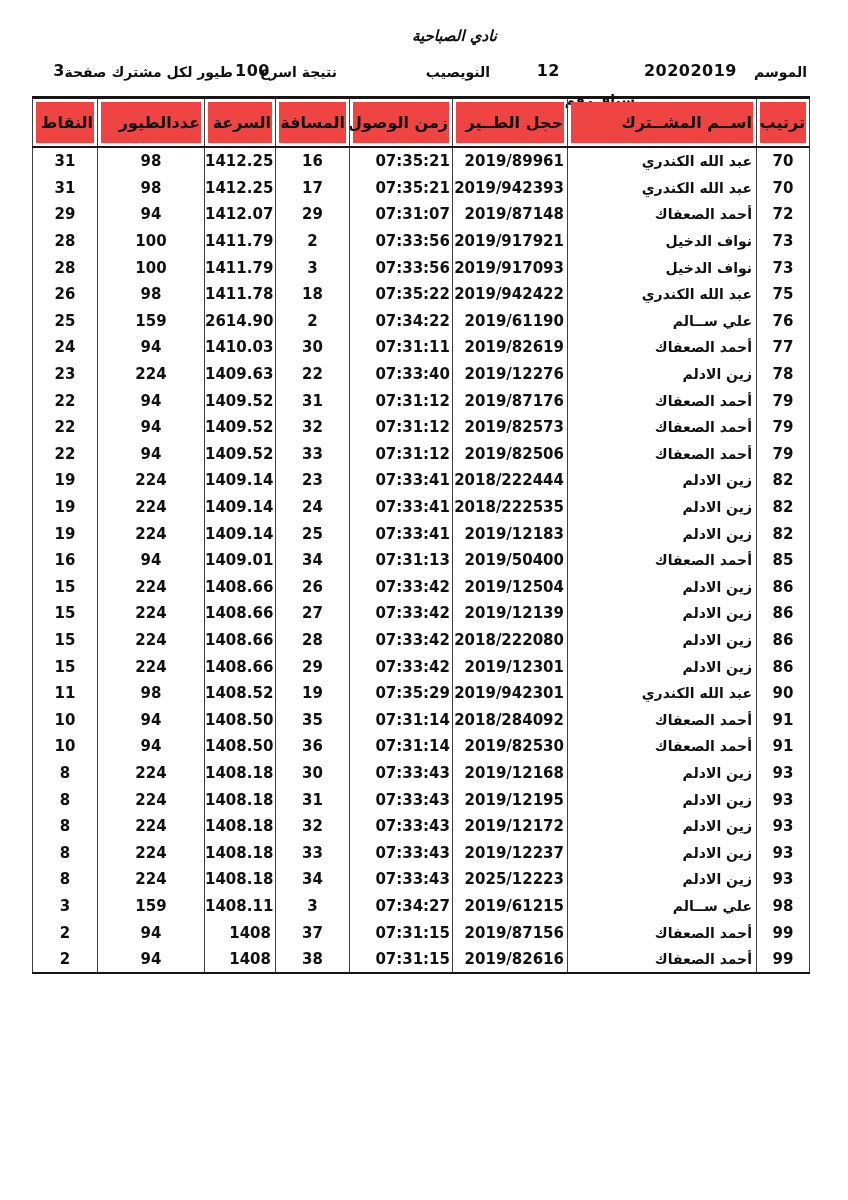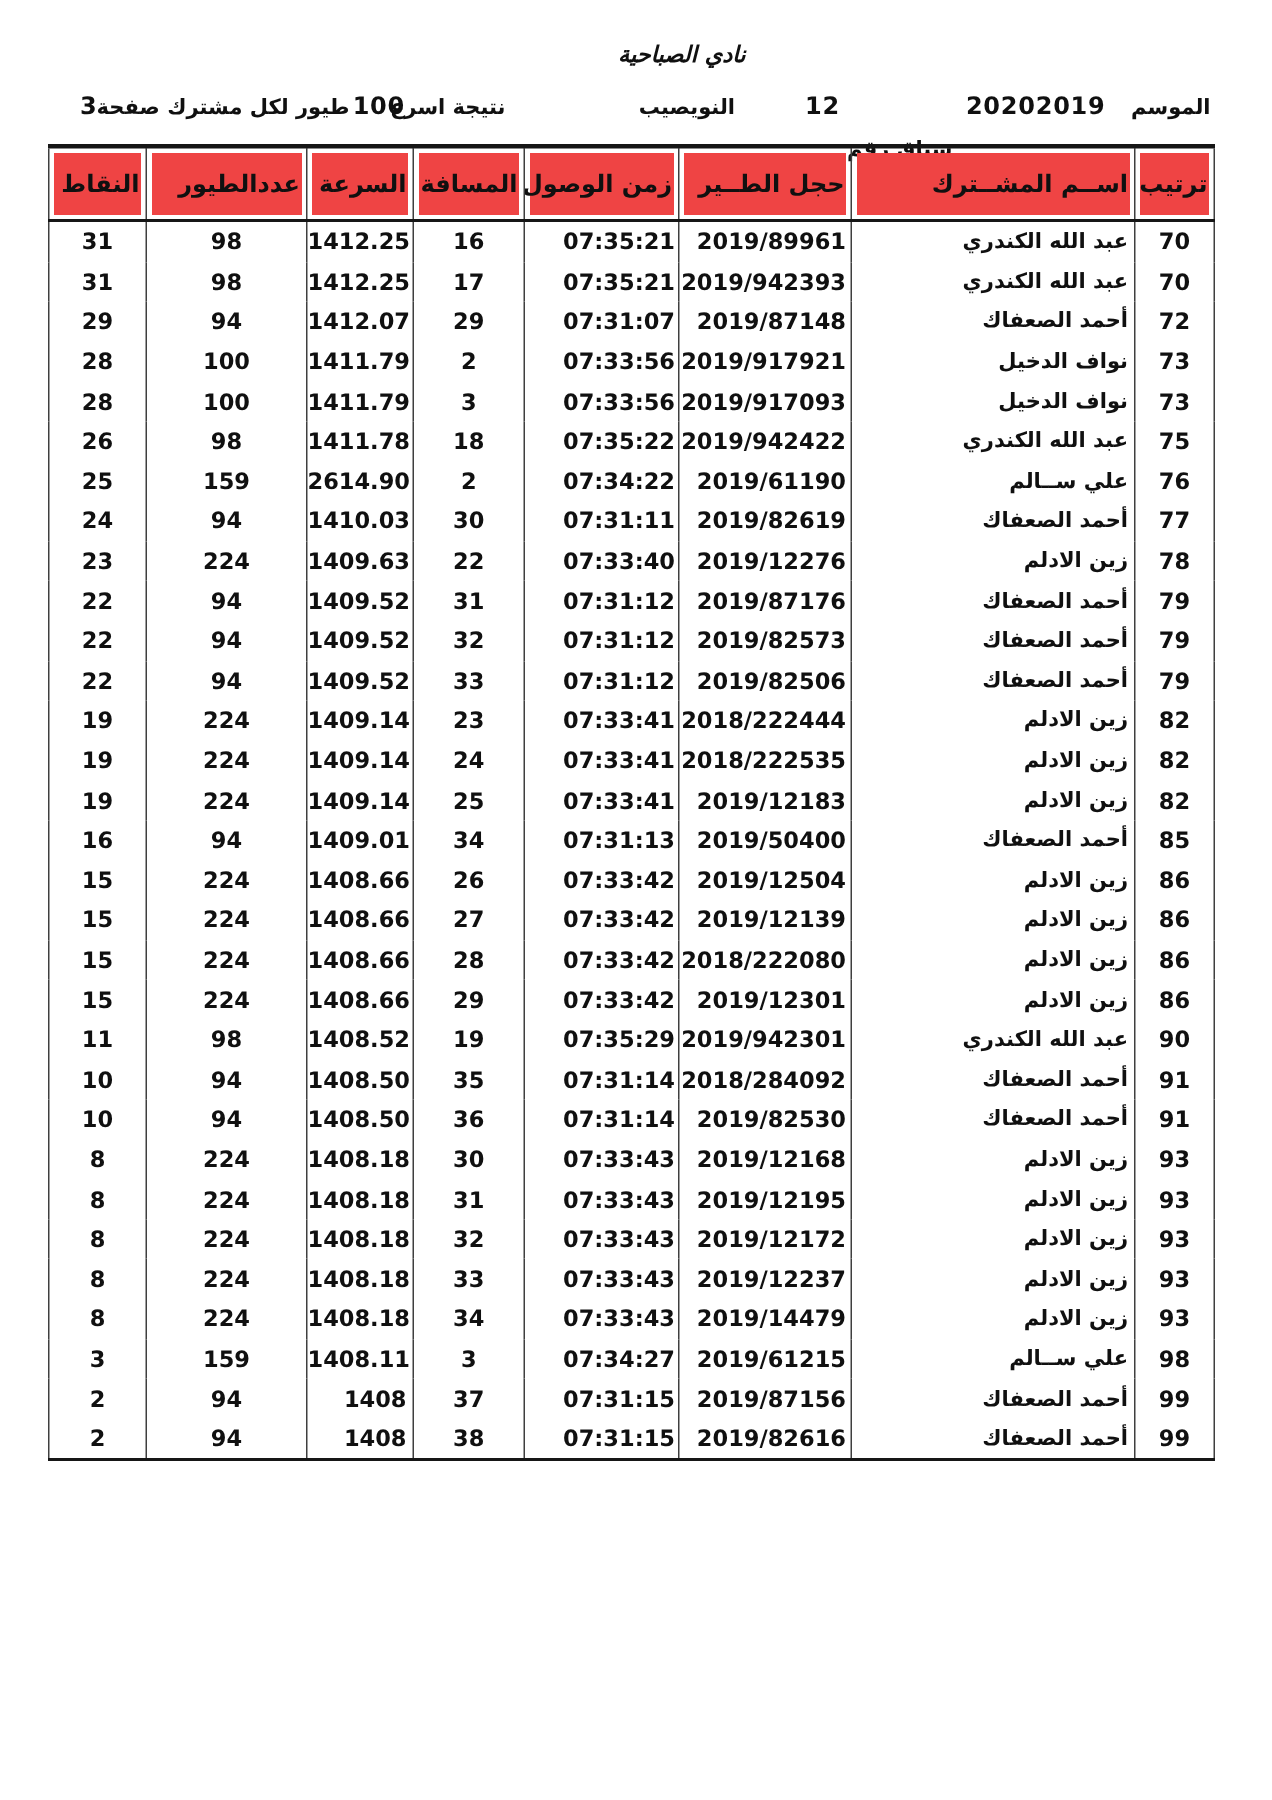--- a/index.html
+++ b/index.html
@@ -407,21 +407,21 @@
           <td class="col-ring">2019/12237</td>
           <td class="col-arrival">07:33:43</td>
           <td class="col-distance">33</td>
           <td class="col-speed">1408.18</td>
           <td class="col-pigeons">224</td>
           <td class="col-points">8</td>
         </tr>
         <tr>
           <td class="col-rank">93</td>
           <td class="col-name">زين الادلم</td>
-          <td class="col-ring">2019/14479</td>
+          <td class="col-ring">2025/12223</td>
           <td class="col-arrival">07:33:43</td>
           <td class="col-distance">34</td>
           <td class="col-speed">1408.18</td>
           <td class="col-pigeons">224</td>
           <td class="col-points">8</td>
         </tr>
         <tr>
           <td class="col-rank">98</td>
           <td class="col-name">علي ســالم</td>
           <td class="col-ring">2019/61215</td>

